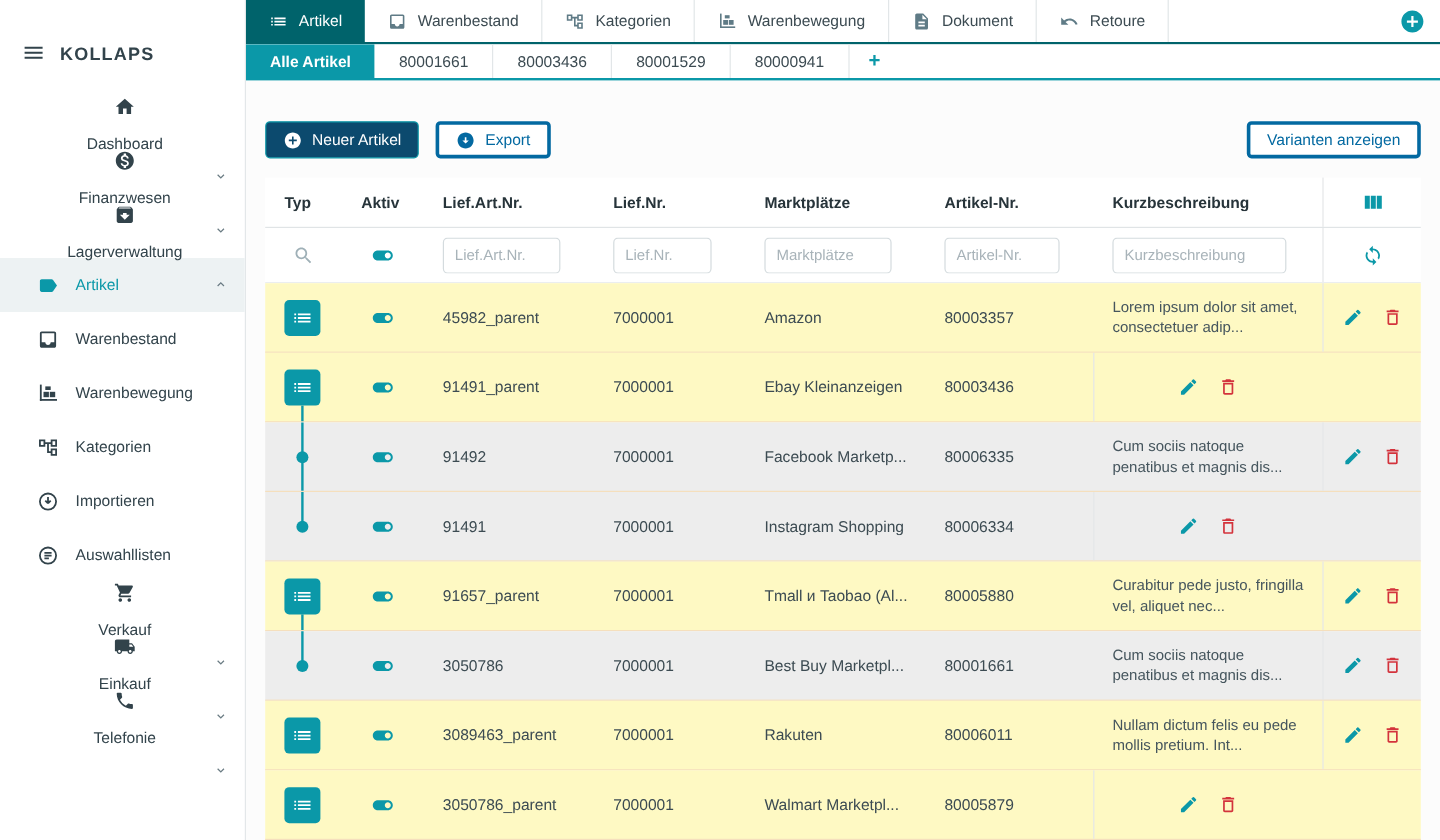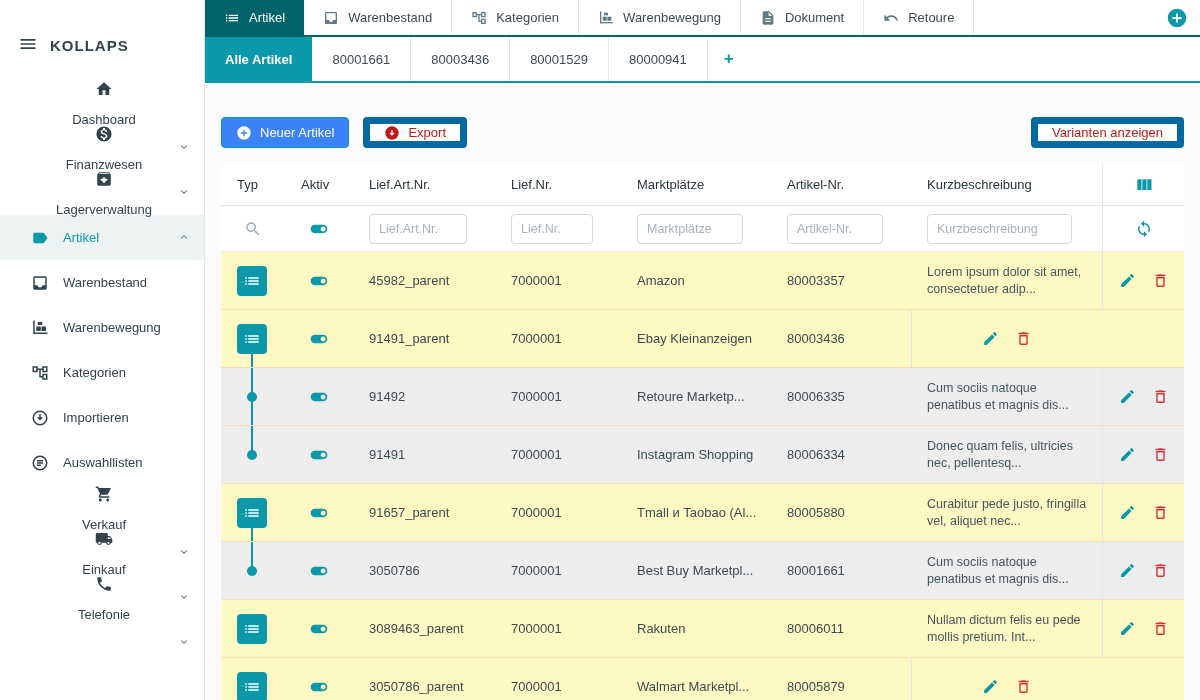--- a/index.html
+++ b/index.html
@@ -24,40 +24,40 @@
   .main { flex:1; display:flex; flex-direction:column; background:#fcfcfc; min-width:0; }
 
   .tabbar { height:37px; background:#fff; display:flex; align-items:stretch; border-bottom:2px solid #00636b; }
   .mtab { display:flex; align-items:center; gap:9px; padding:0 19px; font-size:13px; color:#3c4b52; border-right:1px solid #e2e6e8; cursor:pointer; white-space:nowrap; }
   .mtab .ticon { display:flex; color:#5f7b86; }
   .mtab.active { background:#00636b; color:#fff; border-right:none; }
   .mtab.active .ticon { color:#fff; }
   .tab-spacer { flex:1; }
   .addcircle { display:flex; align-items:center; padding:0 12px; color:#0b98a8; cursor:pointer; }
 
-  .subtabbar { height:46px; background:#fff; display:flex; align-items:stretch; border-bottom:2px solid #0b98a8; }
+  .subtabbar { height:30px; background:#fff; display:flex; align-items:stretch; border-bottom:2px solid #0b98a8; }
   .stab { display:flex; align-items:center; padding:0 20px; font-size:13px; color:#3c4b52; border-right:1px solid #e2e6e8; cursor:pointer; white-space:nowrap; }
   .stab.active { background:#0b98a8; color:#fff; font-weight:bold; border-right:none; }
   .stab.plus { color:#0b98a8; font-size:17px; font-weight:bold; border-right:none; padding:0 16px; }
 
   .content { padding:34px 16px 0 16px; flex:1; overflow:hidden; }
 
   
   .toolbar { display:flex; align-items:center; margin-bottom:16px; }
   .btn { display:inline-flex; align-items:center; gap:8px; height:31px; padding:0 14px; border-radius:4px; font-size:13px; cursor:pointer; font-family:inherit; }
-  .btn.primary { background:#3b82f6; border:1px solid #0b98a8; color:#fff; }
-  .btn.outline { background:#fff; border:7px solid #0369a1; color:#b91c1c; }
+  .btn.primary { background:#0c4a6e; border:1px solid #0b98a8; color:#fff; }
+  .btn.outline { background:#fff; border:3px solid #0369a1; color:#0369a1; }
   .btn + .btn { margin-left:14px; }
   .toolbar-right { margin-left:auto; display:flex;flex-direction:column; }
   .bicon { display:flex; }
 
   
   .table { background:#fff; }
   .trow, .thead, .tfilter { display:grid; grid-template-columns:64px 68px 142px 126px 150px 140px 1fr 82px; align-items:center; }
-  .thead { height:42px; border-bottom:1px solid #e0e4e6; font-weight:normal; font-size:13px; color:#27343a; }
+  .thead { height:42px; border-bottom:1px solid #e0e4e6; font-weight:bold; font-size:13px; color:#27343a; }
   .tfilter { height:46px; border-bottom:1px solid #ebeeef; }
   .trow { min-height:58px; border-bottom:1px solid #f5dfbd; font-size:13px; color:#3c4b52; cursor:pointer; background:#fef9c3; }
   .trow.gray { background:#ededed; }
   .cell { padding:0 8px 0 16px; overflow:hidden; }
   .c-center { display:flex; justify-content:center; padding:0; }
   .c-kurz { font-size:12.5px; line-height:1.35; color:#45555d; padding-right:14px; }
   .c-actions { display:flex; justify-content:center; gap:16px; align-self:stretch; align-items:center; border-left:1px solid #e4e7e8; padding:0; }
   .h-actions { display:flex; justify-content:center; align-self:stretch; align-items:center; border-left:1px solid #e4e7e8; padding:0; color:#0b98a8; cursor:pointer; }
   .f-input { width:calc(100% - 20px); height:30px; border:1px solid #d4dbde; border-radius:4px; padding:0 9px; font-size:12.5px; color:#37474f; font-family:inherit; background:#fff; }
   .f-input::placeholder { color:#a8b3b9; }
@@ -479,21 +479,21 @@
           </div>
           <div class="cell c-center">
               <span class="tog">
                 <svg width="26" height="20" viewBox="0 0 24 24" fill="currentColor">
                   <path d="M17 7H7c-2.76 0-5 2.24-5 5s2.24 5 5 5h10c2.76 0 5-2.24 5-5s-2.24-5-5-5zm0 8c-1.66 0-3-1.34-3-3s1.34-3 3-3 3 1.34 3 3-1.34 3-3 3z"></path>
                 </svg>
               </span>
             </div>
           <div class="cell">91492</div>
           <div class="cell">7000001</div>
-          <div class="cell">Retoure Marketp...</div>
+          <div class="cell">Facebook Marketp...</div>
           <div class="cell">80006335</div>
           <div class="cell c-kurz">Cum sociis natoque penatibus et magnis dis...</div>
           <div class="c-actions">
             <span class="act edit">
                 <svg width="17" height="17" viewBox="0 0 24 24" fill="currentColor">
                   <path d="M3 17.25V21h3.75L17.81 9.94l-3.75-3.75L3 17.25zM20.71 7.04c.39-.39.39-1.02 0-1.41l-2.34-2.34a1 1 0 0 0-1.41 0l-1.83 1.83 3.75 3.75 1.83-1.83z"></path>
                 </svg>
               </span>
             <span class="act del">
                 <svg width="17" height="17" viewBox="0 0 24 24" fill="currentColor">
@@ -511,21 +511,20 @@
               <span class="tog">
                 <svg width="26" height="20" viewBox="0 0 24 24" fill="currentColor">
                   <path d="M17 7H7c-2.76 0-5 2.24-5 5s2.24 5 5 5h10c2.76 0 5-2.24 5-5s-2.24-5-5-5zm0 8c-1.66 0-3-1.34-3-3s1.34-3 3-3 3 1.34 3 3-1.34 3-3 3z"></path>
                 </svg>
               </span>
             </div>
           <div class="cell">91491</div>
           <div class="cell">7000001</div>
           <div class="cell">Instagram Shopping</div>
           <div class="cell">80006334</div>
-          <div class="cell c-kurz">Donec quam felis, ultricies nec, pellentesq...</div>
           <div class="c-actions">
             <span class="act edit">
                 <svg width="17" height="17" viewBox="0 0 24 24" fill="currentColor">
                   <path d="M3 17.25V21h3.75L17.81 9.94l-3.75-3.75L3 17.25zM20.71 7.04c.39-.39.39-1.02 0-1.41l-2.34-2.34a1 1 0 0 0-1.41 0l-1.83 1.83 3.75 3.75 1.83-1.83z"></path>
                 </svg>
               </span>
             <span class="act del">
                 <svg width="17" height="17" viewBox="0 0 24 24" fill="currentColor">
                   <path d="M6 19c0 1.1.9 2 2 2h8c1.1 0 2-.9 2-2V7H6v12zM8 9h8v10H8V9zm7.5-5-1-1h-5l-1 1H5v2h14V4h-3.5z"></path>
                 </svg>

